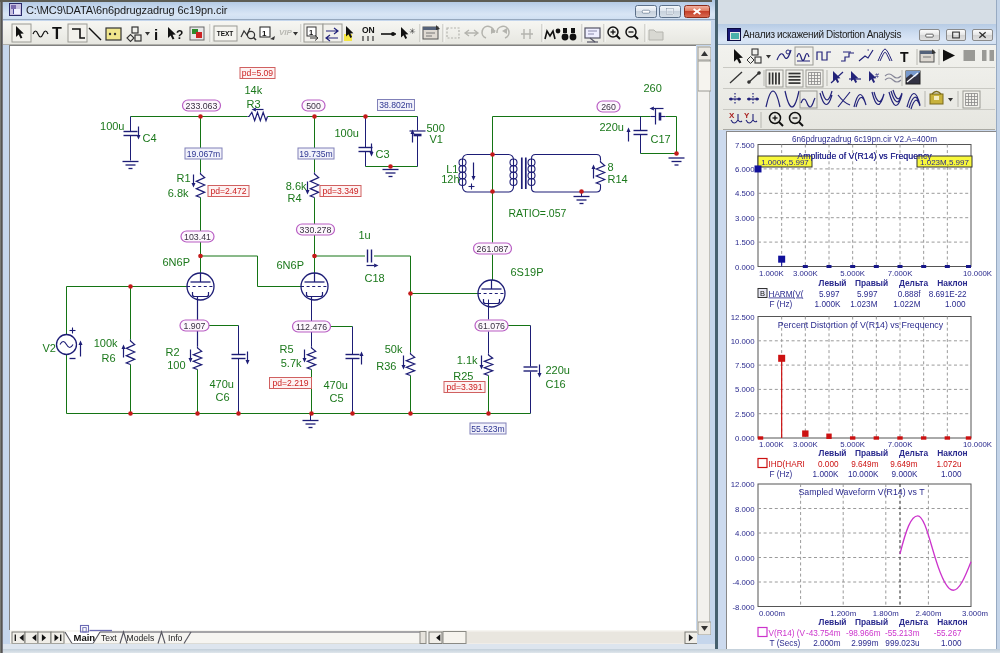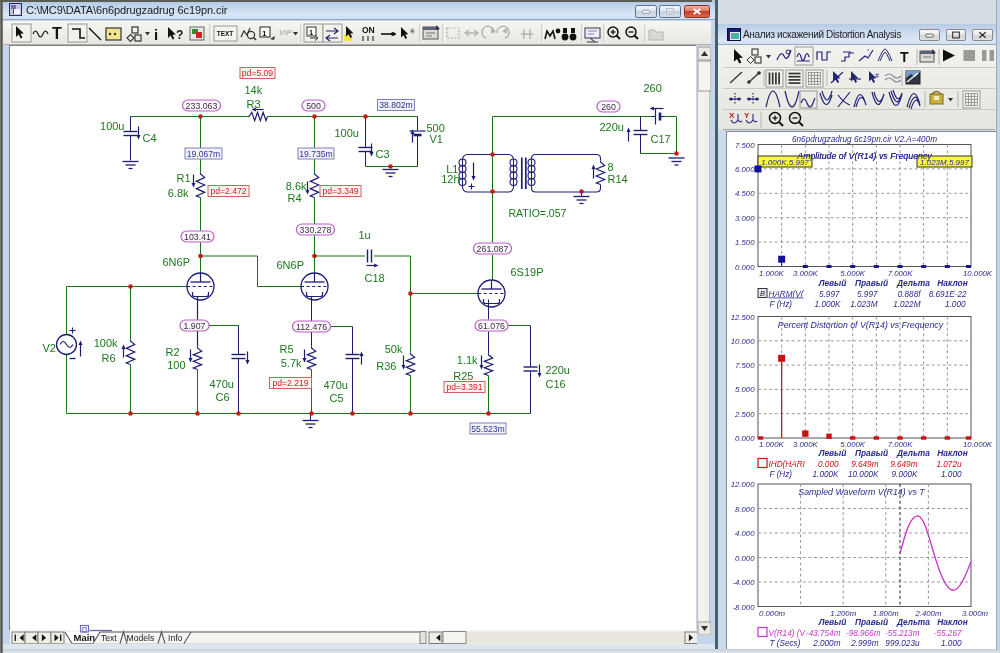--- a/index.html
+++ b/index.html
@@ -21,21 +21,21 @@
 #dark-edge{position:absolute;left:0;top:0;width:3px;height:653px;background:linear-gradient(90deg,#8a8a86,#4a4a46 60%,#99a);z-index:50;}
 #gap-line{position:absolute;left:715px;top:0;width:3px;height:649px;background:#46606e;}
 #rwin{position:absolute;left:718px;top:0;width:282px;height:649px;background:#ccdaee;overflow:hidden;margin-top:24px;}
 #rtitle{position:absolute;left:0;top:0;width:282px;height:21px;background:linear-gradient(180deg,#b6cbe4 0%,#cddcf0 45%,#dae6f6 80%,#d2e0f2 100%);border-bottom:1px solid #96a8be;}
 #rtitle .txt{position:absolute;left:25px;top:5px;font-size:10px;letter-spacing:-0.35px;color:#222;white-space:nowrap;}
 #ricon{position:absolute;left:9px;top:4px;width:14px;height:13px;background:#1a1a7a;border:1px solid #0a0a40;}
 #ricon:after{content:"";position:absolute;left:2px;top:3px;width:8px;height:6px;background:#4ab0aa;border:1px solid #e8e8e8;}
 .rwbtn{position:absolute;top:5px;height:12px;background:linear-gradient(180deg,#fbfbfb,#e8e8e8 45%,#d2d2d2 50%,#e0e0e0);border:1px solid #8a8a8a;border-radius:2px;}
 #rmin{left:201px;width:21px;} #rmax{left:228px;width:20px;} #rclose{left:254px;width:21px;}
 #rtbar{position:absolute;left:0;top:21px;width:282px;height:85px;background:linear-gradient(180deg,#f2f2ee,#e6e6e0);}
-#rplots{position:absolute;left:8px;top:107px;width:274px;height:520px;background:#fff;border-top:1px solid #888;border-left:1px solid #888;font-style:italic;}
+#rplots{position:absolute;left:8px;top:107px;width:274px;height:520px;background:#fff;border-top:1px solid #888;border-left:1px solid #888;}
 #rtabrow{position:absolute;left:8px;top:627px;width:274px;height:16px;}
 #rbotframe{position:absolute;left:0;top:643px;width:282px;height:6px;background:#dde5ee;}
 #rstrip{position:absolute;left:996px;top:0;width:4px;height:649px;background:#c4d4e8;border-left:1px solid #97aac2;z-index:40;}
 svg text{font-family:"Liberation Sans",sans-serif;}
 #bottombg{position:absolute;left:0;top:649px;width:1000px;height:4px;background:linear-gradient(180deg,#c2cfda,#dfe6ec);}
 </style></head><body>
 <div id="lwin">
  <div id="ltitle">
   <div id="licon"></div>
   <div class="txt">C:\MC9\DATA\6n6pdrugzadrug 6c19pn.cir</div>

